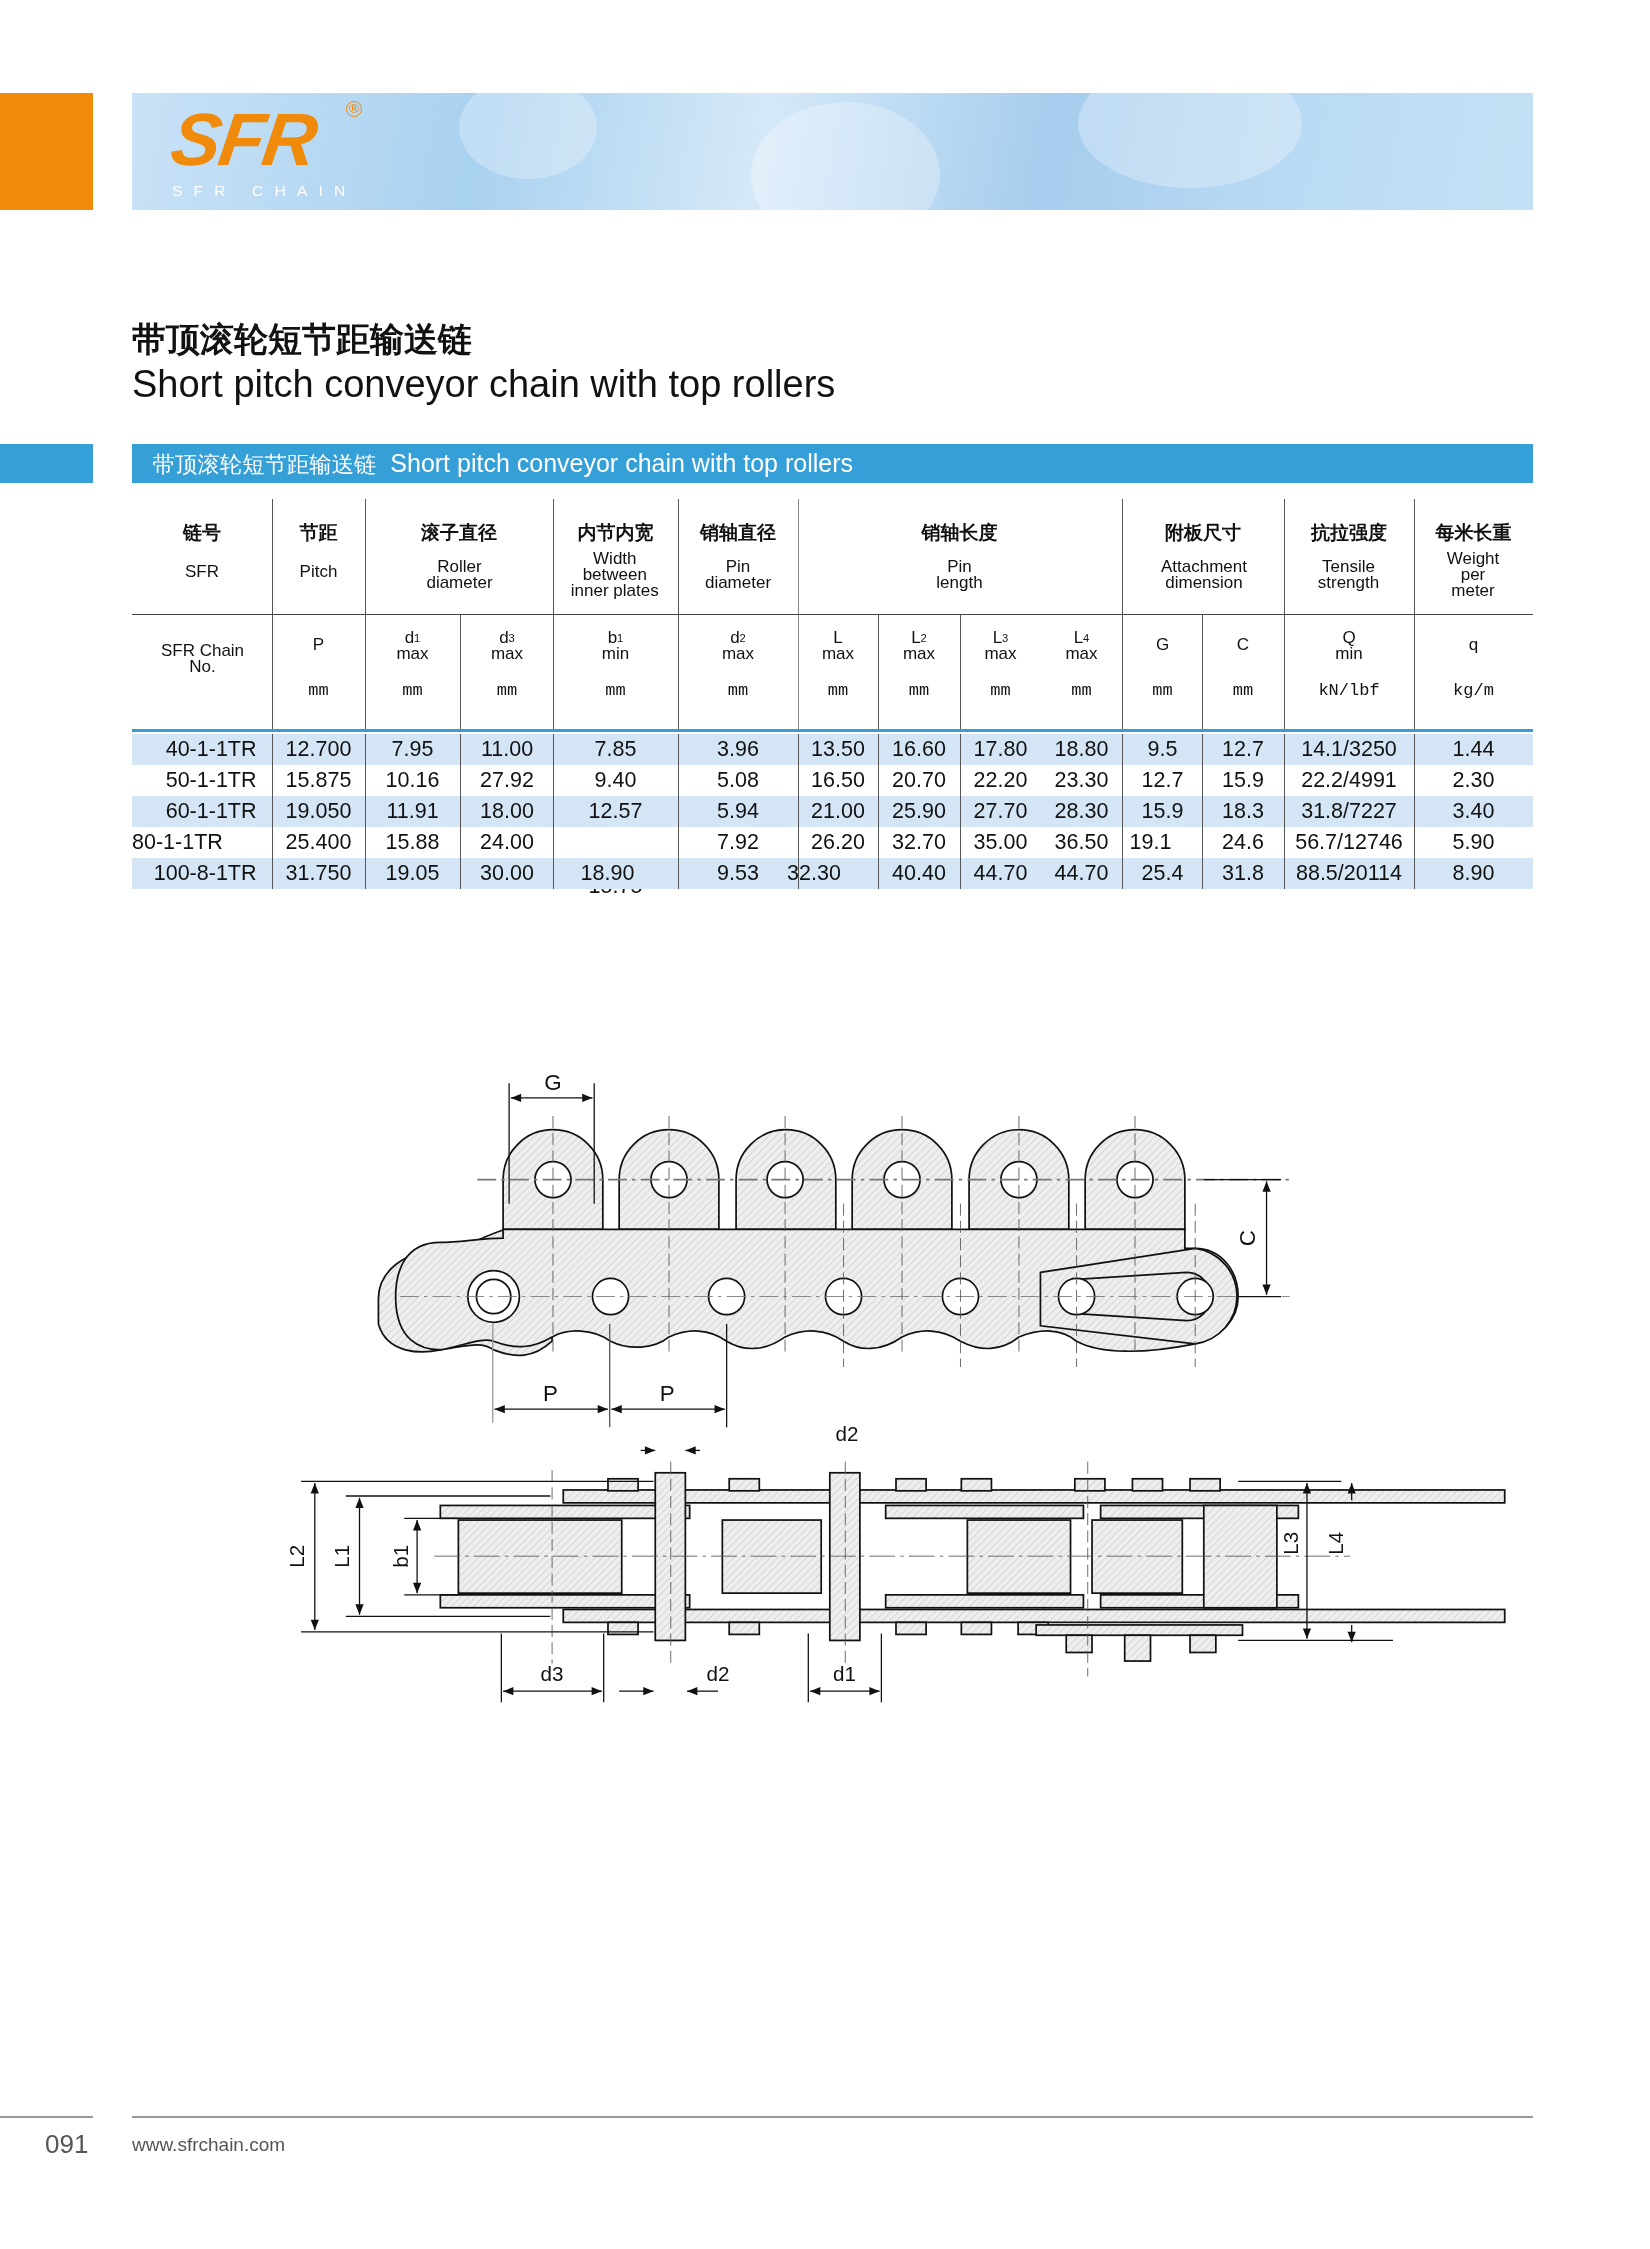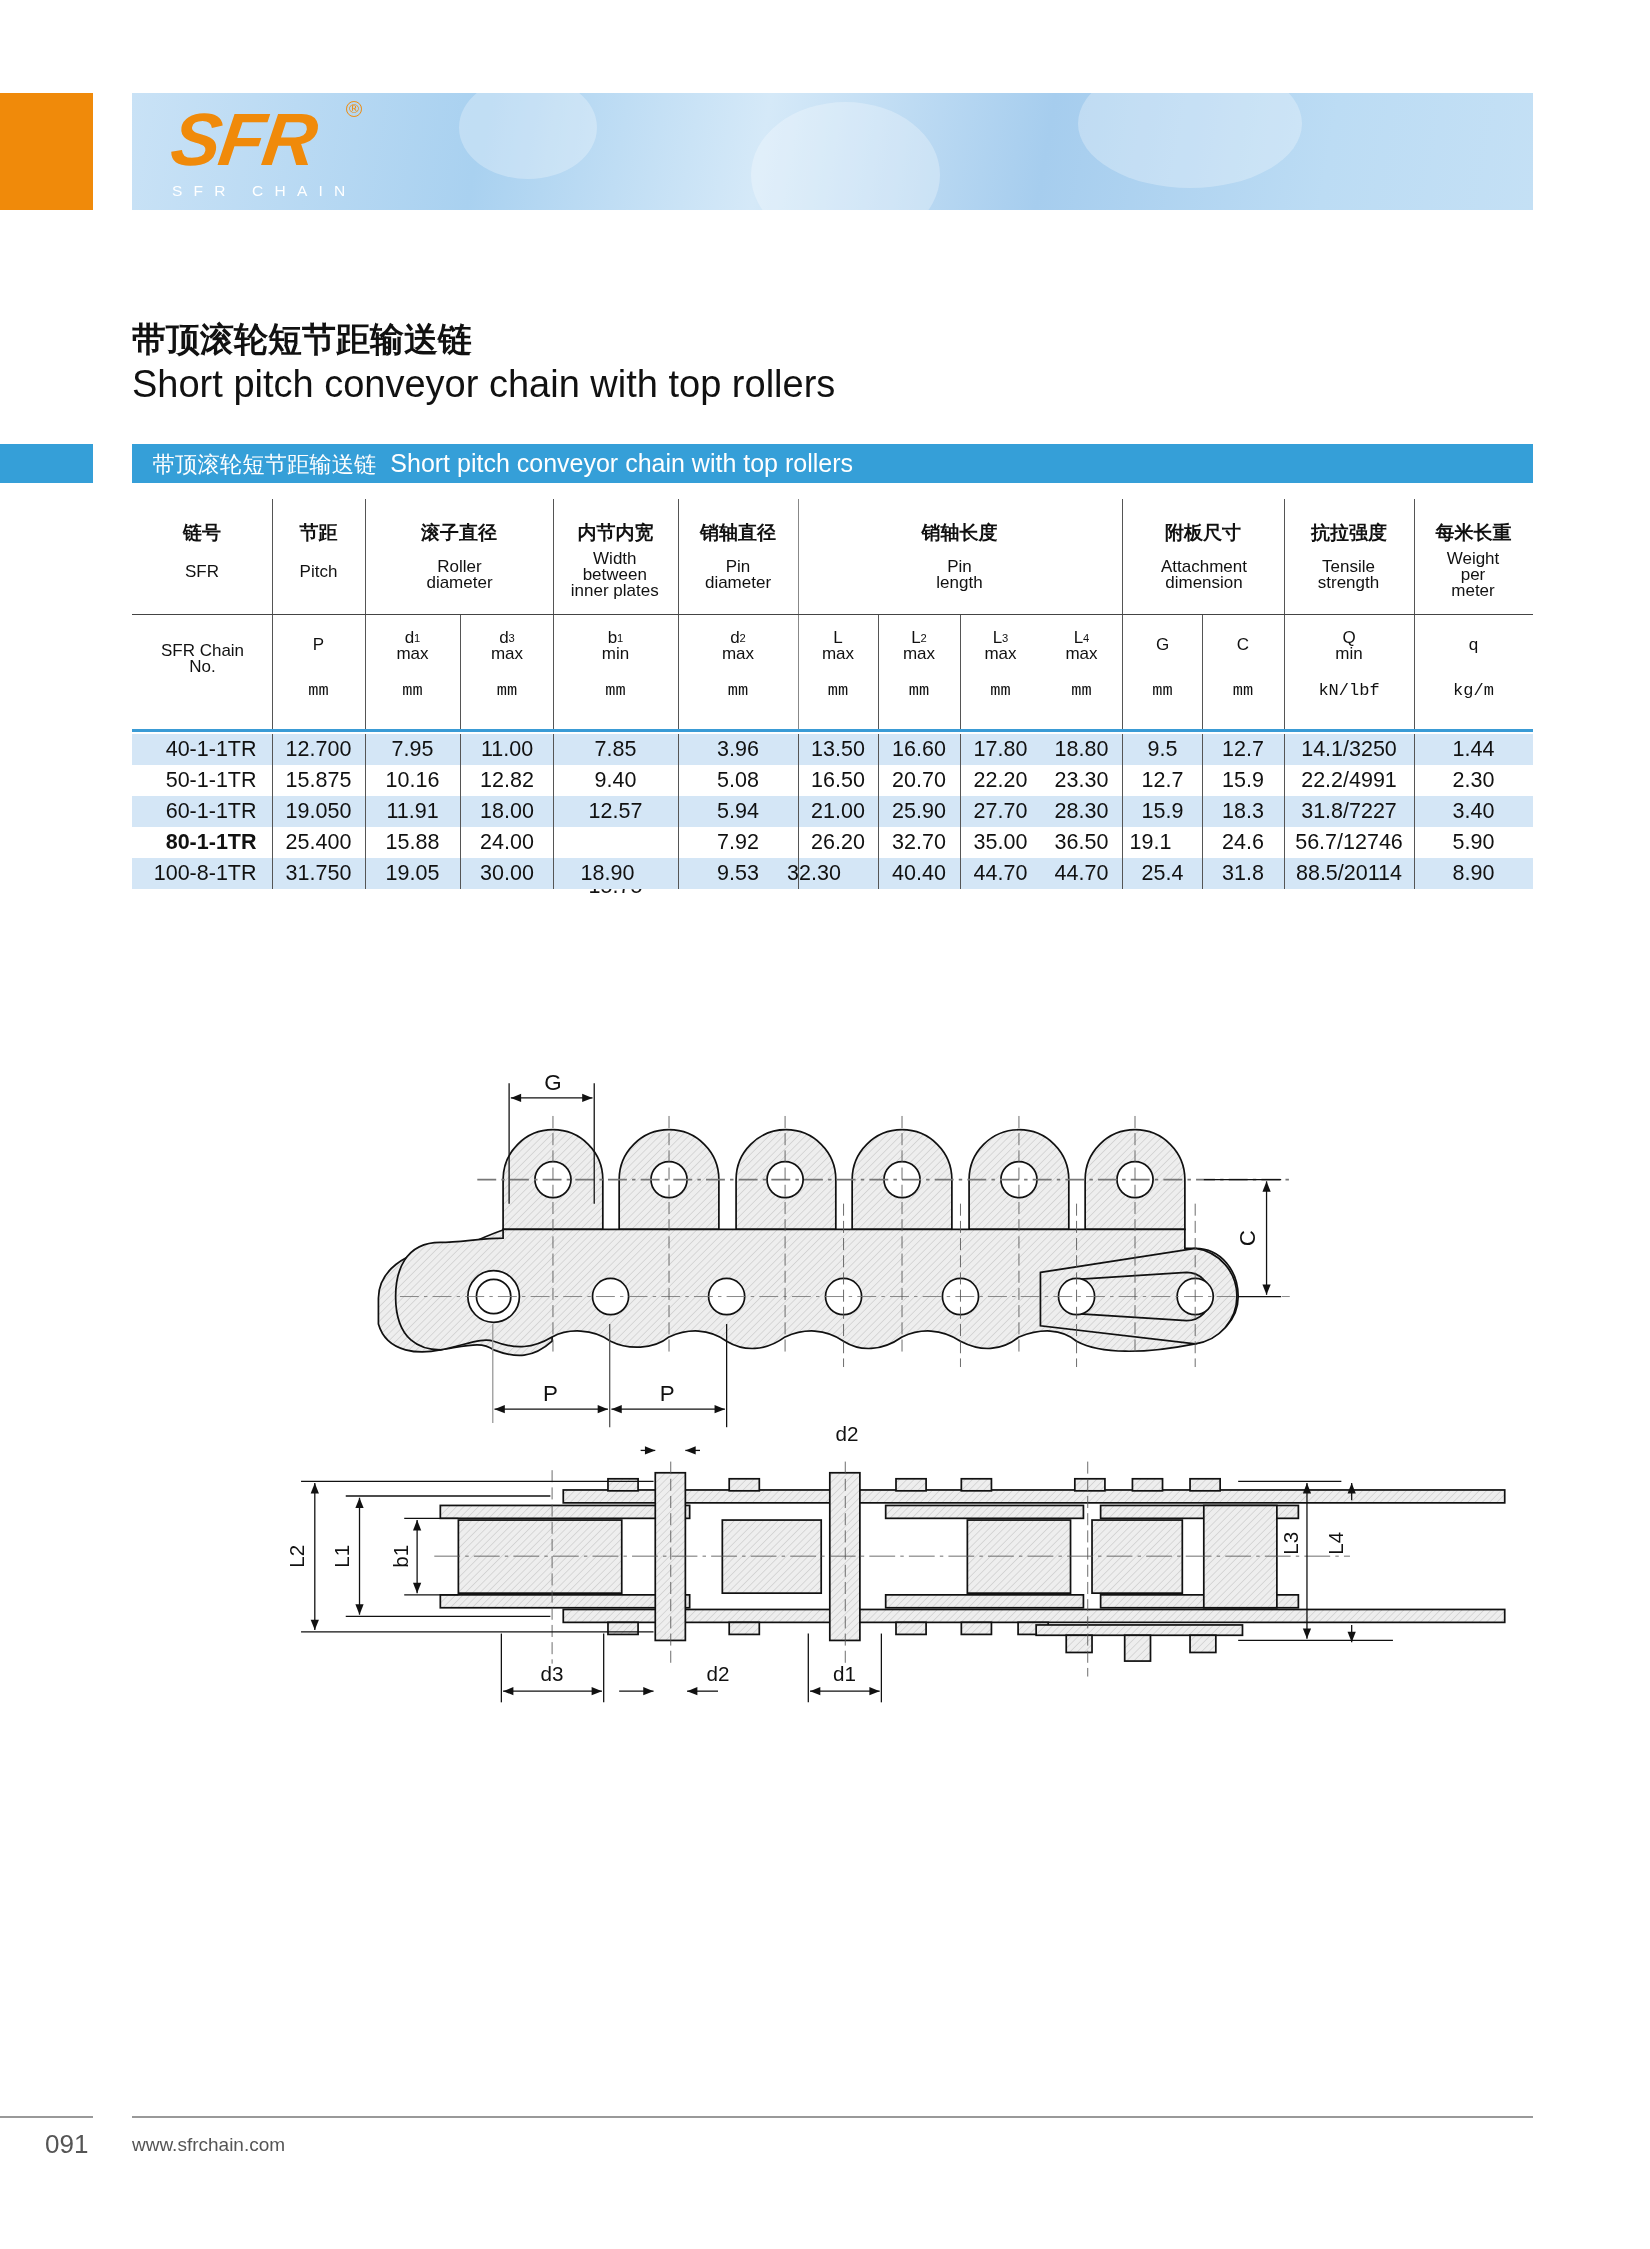--- a/index.html
+++ b/index.html
@@ -222,21 +222,21 @@
         <div class="vline" style="left: 828px; top: 0px; height: 31px;"></div>
         <div class="vline" style="left: 990px; top: 0px; height: 31px;"></div>
         <div class="vline" style="left: 1070px; top: 0px; height: 31px;"></div>
         <div class="vline" style="left: 1152px; top: 0px; height: 31px;"></div>
         <div class="vline" style="left: 1282px; top: 0px; height: 31px;"></div>
       </div>
       <div class="row" style="top: 266px;">
         <div class="cell" style="left: 0px; width: 140px; text-align: right; padding-right: 15.5px; box-sizing: border-box;">50-1-1TR</div>
         <div class="cell" style="left: 140px; width: 93px;">15.875</div>
         <div class="cell" style="left: 233px; width: 95px;">10.16</div>
-        <div class="cell" style="left: 328px; width: 94px;">12.82</div>
+        <div class="cell" style="left: 328px; width: 94px;">27.92</div>
         <div class="cell" style="left: 421px; width: 125px;">9.40</div>
         <div class="cell" style="left: 546px; width: 120px;">5.08</div>
         <div class="cell" style="left: 666px; width: 80px;">16.50</div>
         <div class="cell" style="left: 746px; width: 82px;">20.70</div>
         <div class="cell" style="left: 828px; width: 81px;">22.20</div>
         <div class="cell" style="left: 909px; width: 81px;">23.30</div>
         <div class="cell" style="left: 990px; width: 81px;">12.7</div>
         <div class="cell" style="left: 1070px; width: 82px;">15.9</div>
         <div class="cell" style="left: 1152px; width: 130px;">22.2/4991</div>
         <div class="cell" style="left: 1282px; width: 119px;">2.30</div>
@@ -275,21 +275,21 @@
         <div class="vline" style="left: 546px; top: 0px; height: 31px;"></div>
         <div class="vline" style="left: 666px; top: 0px; height: 31px;"></div>
         <div class="vline" style="left: 746px; top: 0px; height: 31px;"></div>
         <div class="vline" style="left: 828px; top: 0px; height: 31px;"></div>
         <div class="vline" style="left: 990px; top: 0px; height: 31px;"></div>
         <div class="vline" style="left: 1070px; top: 0px; height: 31px;"></div>
         <div class="vline" style="left: 1152px; top: 0px; height: 31px;"></div>
         <div class="vline" style="left: 1282px; top: 0px; height: 31px;"></div>
       </div>
       <div class="row" style="top: 328px;">
-        <div class="cell" style="left: 0px; width: 140px; text-align: right; padding-right: 15.5px; box-sizing: border-box; font-weight: bold;">80-1-1TR</div>
+        <div class="cell" style="left: 0px; width: 140px; text-align: left; padding-right: 15.5px; box-sizing: border-box;">80-1-1TR</div>
         <div class="cell" style="left: 140px; width: 93px;">25.400</div>
         <div class="cell" style="left: 233px; width: 95px;">15.88</div>
         <div class="cell" style="left: 328px; width: 94px;">24.00</div>
         <div class="cell" style="left: 421px; width: 125px; margin-top: 44px;">15.75</div>
         <div class="cell" style="left: 546px; width: 120px;">7.92</div>
         <div class="cell" style="left: 666px; width: 80px;">26.20</div>
         <div class="cell" style="left: 746px; width: 82px;">32.70</div>
         <div class="cell" style="left: 828px; width: 81px;">35.00</div>
         <div class="cell" style="left: 909px; width: 81px;">36.50</div>
         <div class="cell" style="left: 990px; width: 57px;">19.1</div>

